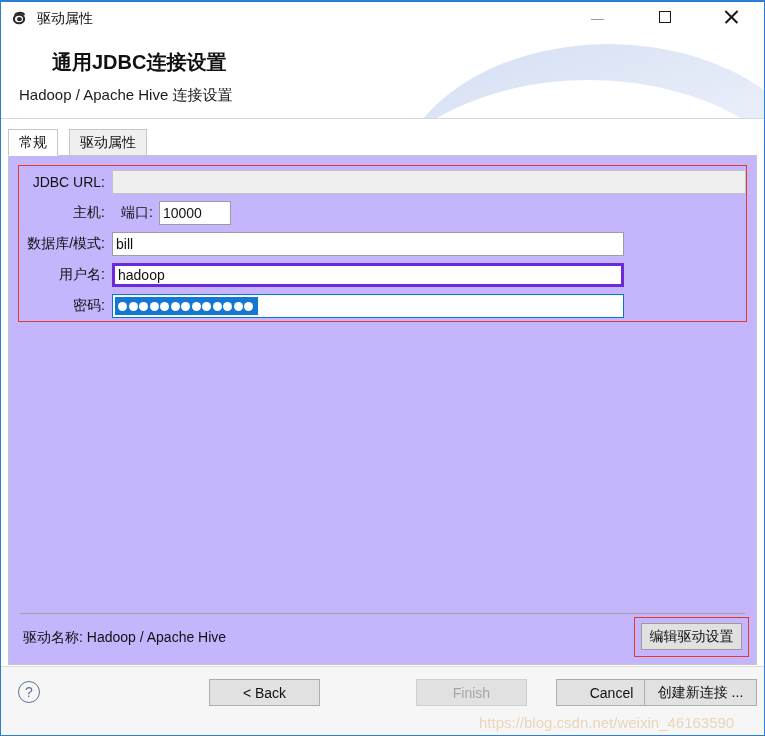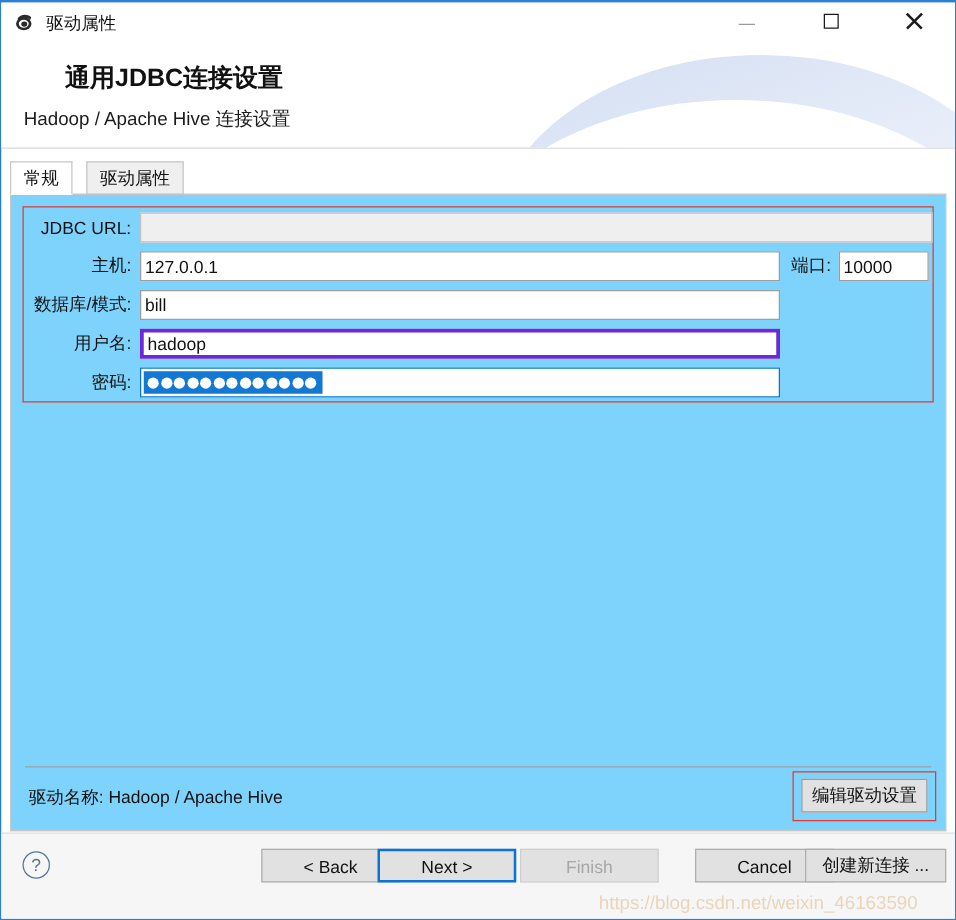--- a/index.html
+++ b/index.html
@@ -97,21 +97,21 @@
   #tab-general {
     left: 0; background: #ffffff; border-bottom-color: #ffffff; z-index: 3;
   }
   #tab-driver {
     left: 61px; background: #efefef; border-bottom-color: #c6c6c6;
   }
 
   
   #panel {
     position: absolute; left: 7px; top: 153px; right: 7px; bottom: 70px;
-    background: #7dd3fc; border: 1px solid #c6c6c6; padding-left: 24px;
+    background: #c4b5fd; border: 1px solid #c6c6c6; padding-left: 24px;
   }
 
   
   #form-annotation {
     position: absolute; left: 9px; top: 9px; right: 9px; height: 157px;
     border: 1.6px solid #e03b2f;
   }
 
   #form {
     position: absolute; left: 10px; top: 10px; right: 10px; top: 14px;
@@ -259,21 +259,20 @@
 
     <div id="form">
 
       <div class="row">
         <div class="row-label">JDBC URL:</div>
         <div class="fld readonly" id="f-url"></div>
       </div>
 
       <div class="row">
         <div class="row-label">主机:</div>
-        <div class="fld" id="f-host">127.0.0.1</div>
         <div id="lbl-port">端口:</div>
         <div class="fld" id="f-port">10000</div>
       </div>
 
       <div class="row">
         <div class="row-label">数据库/模式:</div>
         <div class="fld" id="f-db">bill</div>
       </div>
 
       <div class="row">
@@ -306,20 +305,19 @@
 
     <div id="driver-sep"></div>
     <div id="driver-name">驱动名称: Hadoop / Apache Hive</div>
     <div id="driver-btn-annotation"></div>
     <div id="btn-edit-driver">编辑驱动设置</div>
   </div>
 
   <div id="bottombar">
     <div id="help-icon">?</div>
     <div class="btn" id="b-back">&lt; Back</div>
-    <div class="btn" id="b-next">Next &gt;</div>
     <div class="btn" id="b-finish">Finish</div>
     <div class="btn" id="b-cancel">Cancel</div>
     <div class="btn" id="b-test">创建新连接 ...</div>
   </div>
 
   <div id="watermark">https://blog.csdn.net/weixin_46163590</div>
 </div>
 
 </body></html>

